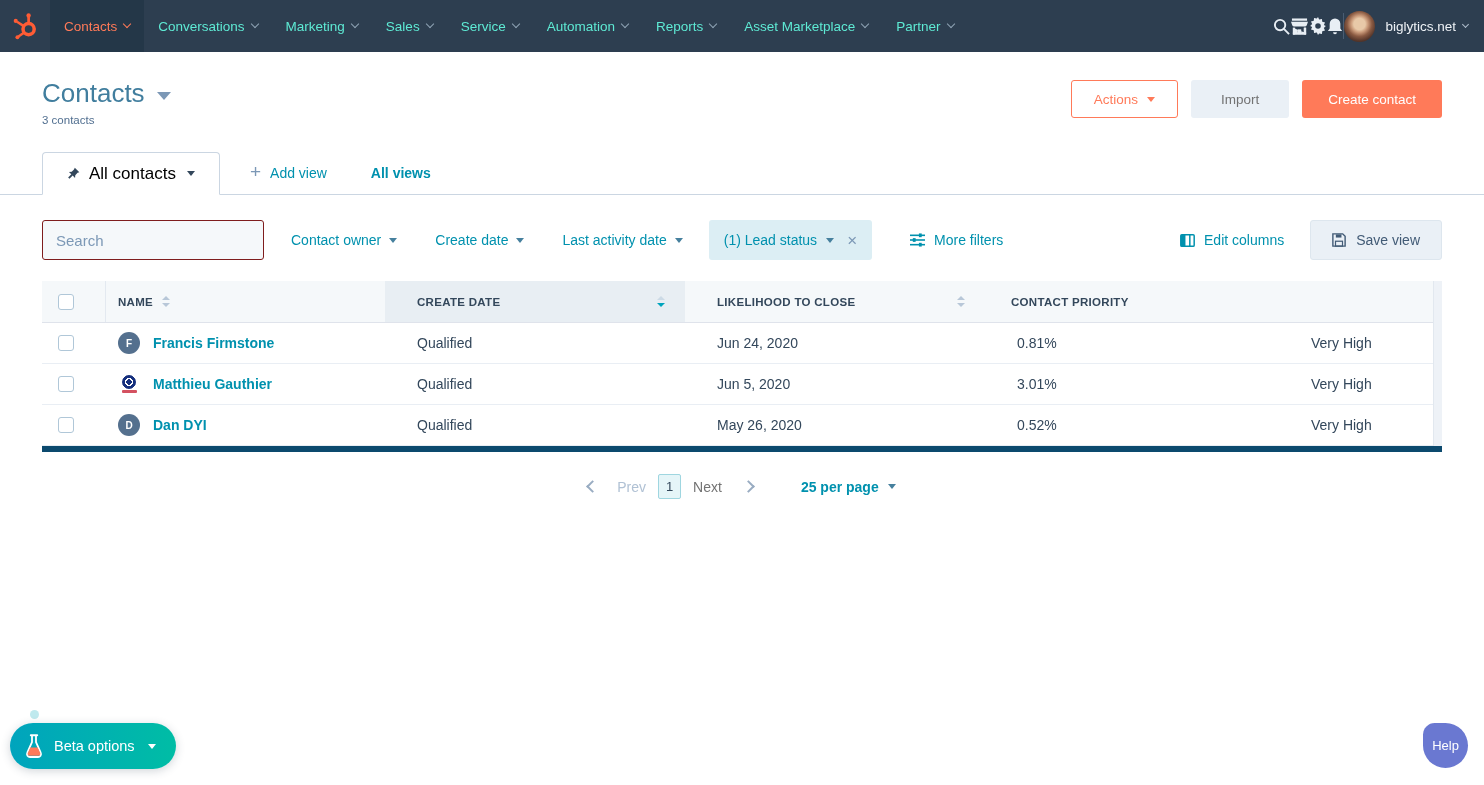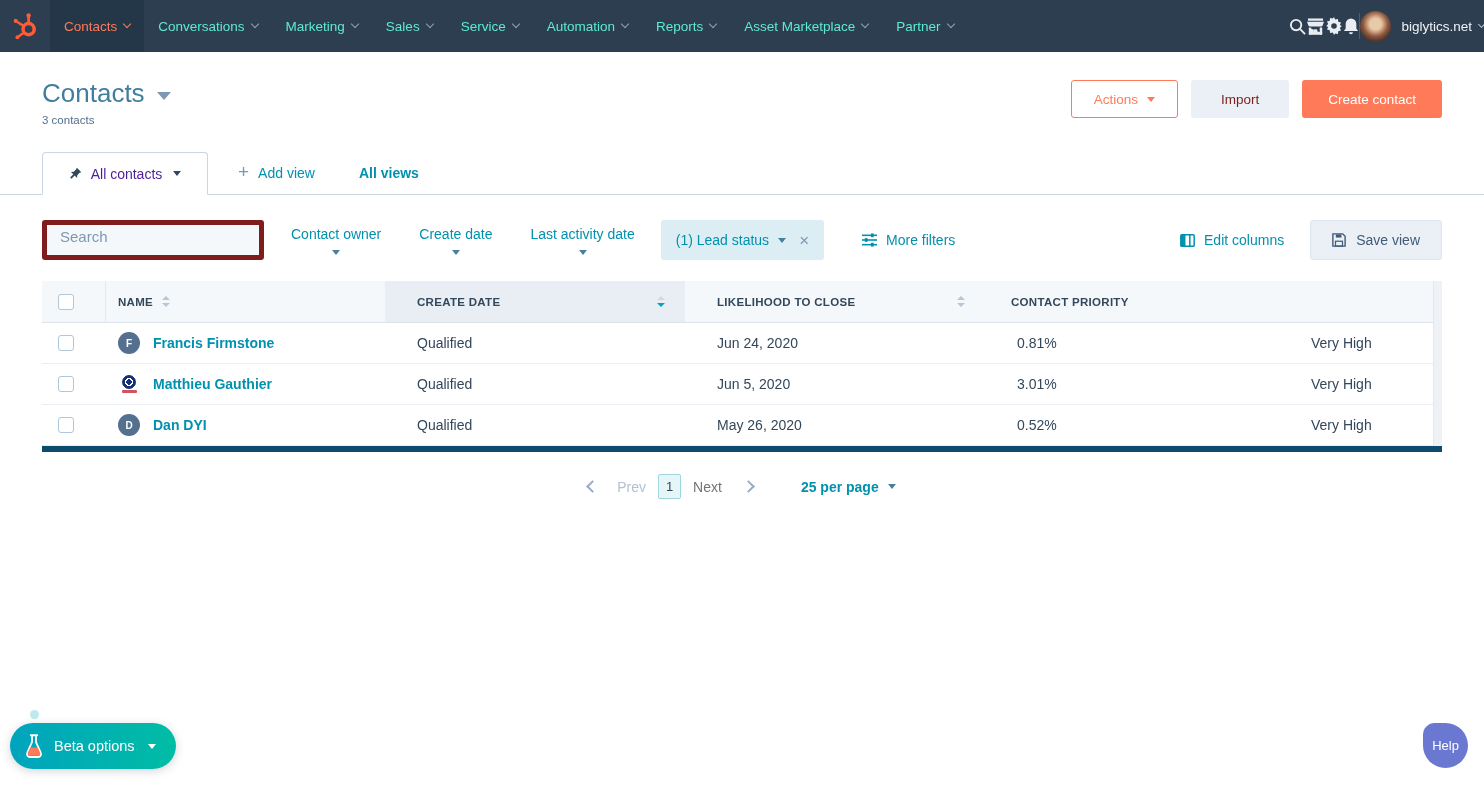--- a/index.html
+++ b/index.html
@@ -10,57 +10,57 @@
   }
 
   
   .topnav { height:52px; background:#2d3e50; display:flex; align-items:stretch; }
   .logo-box { width:50px; display:flex; align-items:center; justify-content:center; cursor:pointer; }
   .nav-items { display:flex; align-items:stretch; }
   .nav-item { display:flex; align-items:center; gap:7px; padding:0 14px; font-size:13.5px; color:#5eead4; cursor:pointer; white-space:nowrap; }
   .nav-item .chev { width:6px; height:6px; border-right:1.7px solid #8fa3b5; border-bottom:1.7px solid #8fa3b5; transform:rotate(45deg); margin-top:-4px; }
   .nav-item.active { background:#243748; color:#ff7a59; }
   .nav-item.active .chev { border-color:#ff7a59; }
-  .nav-right { margin-left:auto; display:flex; align-items:center; }
+  .nav-right { margin-left:auto; display:flex; align-items:center; padding-right:16px; }
   .nav-icon { display:flex; align-items:center; cursor:pointer; }
   .nav-divider { width:1px; height:26px; background:#4a5d72; }
   .acct { display:flex; align-items:center; gap:10px; cursor:pointer; }
   .avatar-photo { width:31px; height:31px; border-radius:50%;
     background: radial-gradient(circle at 50% 42%, #e8c9a8 0 24%, #c89878 36%, #8a5a42 52%, #53352a 72%, #3a251d 100%); }
   .acct-name { color:#eef2f6; font-size:13.5px; display:flex; align-items:center; gap:7px; }
   .acct .chev { width:5px; height:5px; border-right:1.6px solid #aebccb; border-bottom:1.6px solid #aebccb; transform:rotate(45deg); margin-top:-3px; }
 
   
   .page-header { margin:26px 42px 0; position:relative; height:54px; }
   .title-row { display:flex; align-items:center; gap:12px; cursor:pointer; width:max-content; }
   .page-title { font-size:26px; color:#417e9e; font-weight:400; }
   .title-caret { width:0; height:0; border-left:7px solid transparent; border-right:7px solid transparent; border-top:8px solid #7c98b6; margin-top:4px; }
   .subtitle { font-size:11.5px; color:#516f90; margin-top:5px; }
   .header-btns { position:absolute; right:0; top:2px; display:flex; gap:13px; }
   .btn { height:38px; border-radius:3px; font-size:13.5px; display:flex; align-items:center; justify-content:center; cursor:pointer; border:none; font-family:inherit; }
   .btn-actions { background:#fff; border:1px solid #ff7a59; color:#ff7a59; padding:0 22px; gap:9px; }
   .btn-actions .caret { width:0; height:0; border-left:4px solid transparent; border-right:4px solid transparent; border-top:5px solid #ff7a59; }
-  .btn-import { background:#eaf0f6; color:#7f1d1d; padding:0 30px; }
+  .btn-import { background:#eaf0f6; color:#737373; padding:0 30px; }
   .btn-create { background:#ff7a59; color:#fff; padding:0 26px; font-weight:500; }
 
   
   .tabs-bar { margin-top:20px; height:43px; border-bottom:1px solid #cbd6e2; padding:0 42px; display:flex; align-items:center; }
-  .tab-active { align-self:stretch; margin-bottom:-1px; background:#fff; border:1px solid #cbd6e2; border-bottom:1px solid #fff; border-radius:4px 4px 0 0; min-width:166px; display:flex; align-items:center; justify-content:center; gap:9px; padding:0 24px; font-size:14px; font-weight:500; color:#4c1d95; cursor:pointer; }
+  .tab-active { align-self:stretch; margin-bottom:-1px; background:#fff; border:1px solid #cbd6e2; border-bottom:1px solid #fff; border-radius:4px 4px 0 0; min-width:166px; display:flex; align-items:center; justify-content:center; gap:9px; padding:0 24px; font-size:17px; font-weight:500; color:#000000; cursor:pointer; }
   .tab-active .caret { width:0; height:0; border-left:4.5px solid transparent; border-right:4.5px solid transparent; border-top:5.5px solid #33475b; margin-left:2px; }
   .add-view { margin-left:30px; display:flex; align-items:center; gap:9px; color:#0091ae; font-size:14px; font-weight:500; cursor:pointer; }
   .add-view .plus { color:#7c98b6; font-size:19px; font-weight:400; margin-top:-2px; }
   .all-views { margin-left:44px; color:#0091ae; font-size:14px; font-weight:600; cursor:pointer; }
 
   
   .content { padding:0 42px; }
   .filter-row { margin-top:25px; display:flex; align-items:center; }
-  .search-box { width:222px; height:40px; background:#f5f8fa; border:5px solid #7f1d1d; border-radius:3px; display:flex; align-items:flex-end; padding:10px 13px; }
+  .search-box { width:222px; height:40px; background:#f5f8fa; border:1px solid #7f1d1d; border-radius:3px; display:flex; align-items:center; padding:10px 13px; }
   .search-box input { flex:1; border:none; outline:none; background:transparent; font-family:inherit; font-size:15px; color:#33475b; }
   .search-box input::placeholder { color:#7c98b6; }
-  .filter-dd { display:flex; align-items:center; gap:8px; color:#0091ae; font-size:14px; font-weight:500; cursor:pointer; white-space:nowrap;flex-direction:column; }
+  .filter-dd { display:flex; align-items:center; gap:8px; color:#0091ae; font-size:14px; font-weight:500; cursor:pointer; white-space:nowrap; }
   .filter-dd .caret { width:0; height:0; border-left:4px solid transparent; border-right:4px solid transparent; border-top:5px solid #46809e; }
   .fd1 { margin-left:27px; } .fd2 { margin-left:38px; } .fd3 { margin-left:38px; }
   .filter-pill { margin-left:26px; height:40px; background:#dceef4; border-radius:3px; display:flex; align-items:center; gap:9px; padding:0 15px; cursor:pointer;text-align:center; }
   .filter-pill .label { color:#0091ae; font-size:14px; font-weight:500; }
   .filter-pill .caret { width:0; height:0; border-left:4px solid transparent; border-right:4px solid transparent; border-top:5px solid #46809e; }
   .filter-pill .close-x { color:#7c98b6; font-size:17px; margin-left:4px; line-height:1; cursor:pointer; }
   .more-filters { margin-left:38px; display:flex; align-items:center; gap:9px; color:#0091ae; font-size:14px; font-weight:500; cursor:pointer; }
   .filter-right { margin-left:auto; display:flex; align-items:center; }
   .edit-columns { display:flex; align-items:center; gap:9px; color:#0091ae; font-size:14px; font-weight:500; cursor:pointer; }
   .btn-save-view { margin-left:26px; height:40px; background:#eaf0f6; border:1px solid #dde6ee; border-radius:3px; color:#425b76; font-size:14px; display:flex; align-items:center; gap:10px; padding:0 21px; cursor:pointer; }

